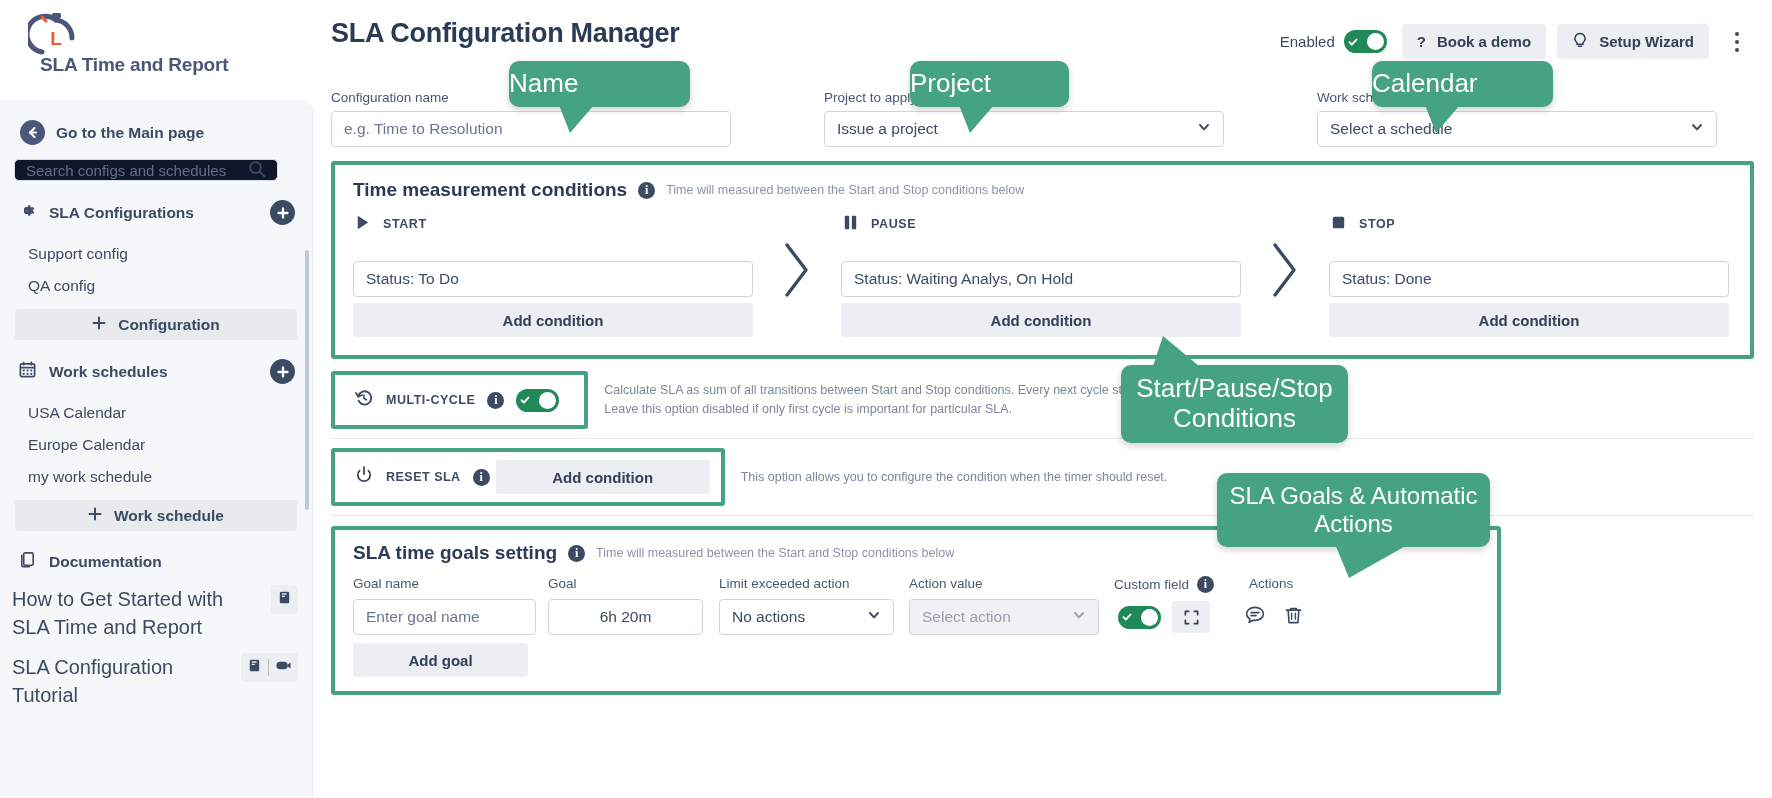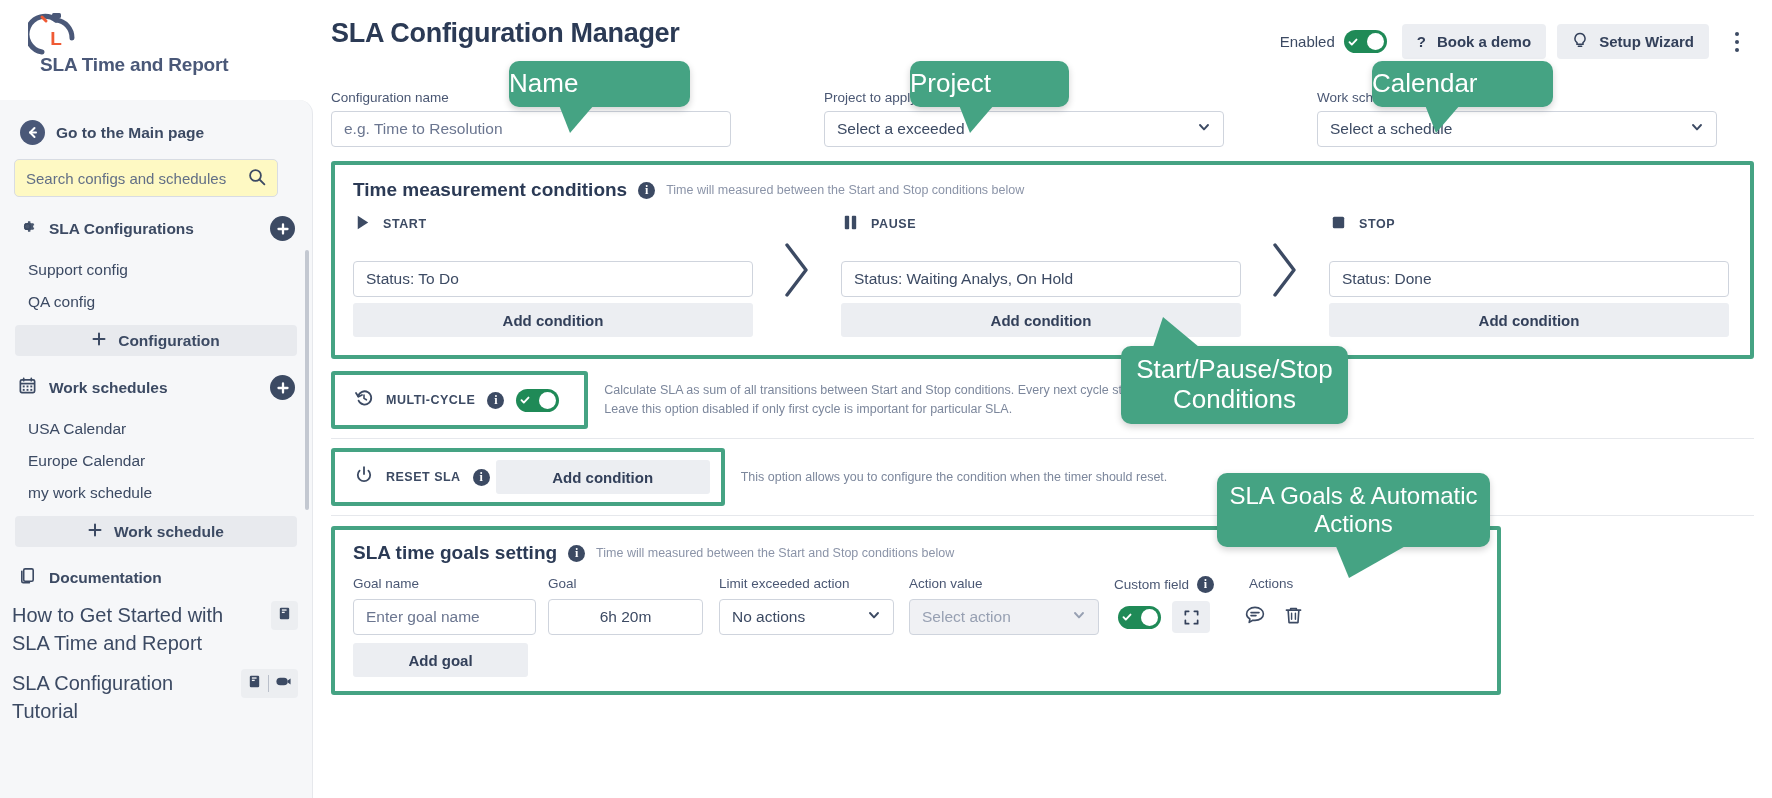--- a/index.html
+++ b/index.html
@@ -28,21 +28,21 @@
   }
   .main-page-link {
     display: flex; align-items: center; gap: 11px;
     padding: 20px 0 14px 20px; font-size: 15.5px; font-weight: bold; color: #3c4a63; cursor: pointer;
   }
   .back-circle {
     width: 25px; height: 25px; border-radius: 50%; background: #4a5878;
     display: flex; align-items: center; justify-content: center; flex: 0 0 25px;
   }
   .search-box {
-    margin: 0 34px 0 14px; height: 38px; background: #fef9c3;
+    margin: 0 34px 0 14px; height: 22px; background: #0f172a;
     border: 1px solid #d8dce3; border-radius: 5px;
     display: flex; align-items: center; padding: 0 11px;
     justify-content: space-between;
   }
   .search-box span { font-size: 15px; color: #626f86; }
   .sec-head {
     display: flex; align-items: center; padding: 19px 17px 13px 18px;
     justify-content: flex-start; gap: 12px;
   }
   .sec-head .sec-title { font-size: 15.5px; font-weight: bold; color: #3c4a63; flex: 1; }
@@ -364,21 +364,21 @@
     <div class="form-row">
       <div class="field f1">
         <div class="field-label">Configuration name</div>
         <div class="input-box">
           <span>e.g. Time to Resolution</span>
         </div>
       </div>
       <div class="field f2">
         <div class="field-label">Project to apply SLA</div>
         <div class="input-box select">
-          <span>Select a exceeded</span>
+          <span>Issue a project</span>
           <span>
             <svg width="14" height="14" viewBox="0 0 14 14">
                 <path d="M3,5 L7,9.4 L11,5" fill="none" stroke="#3c4a63" stroke-width="1.9" stroke-linecap="round" stroke-linejoin="round"></path>
               </svg>
           </span>
         </div>
       </div>
       <div class="field f3">
         <div class="field-label">Work schedule</div>
         <div class="input-box select">
@@ -609,21 +609,21 @@
     <div class="callout" style="left:597px; top:61px; width:159px; height:46px; font-size:26px;">
       <span>Project</span>
       <span class="tail" style="left:49px; top:44px; border-left:11px solid transparent; border-right:24px solid transparent; border-top:28px solid #45a383;"></span>
     </div>
 
     <div class="callout" style="left:1059px; top:61px; width:181px; height:46px; font-size:26px;">
       <span>Calendar</span>
       <span class="tail" style="left:53px; top:44px; border-left:11px solid transparent; border-right:24px solid transparent; border-top:28px solid #45a383;"></span>
     </div>
 
-    <div class="callout" style="left:808px; top:346px; width:227px; height:78px; font-size:26px; padding:0 10px;">
+    <div class="callout" style="left:808px; top:365px; width:227px; height:78px; font-size:26px; padding:0 10px;">
       <span>Start/Pause/Stop Conditions</span>
       <span class="tail" style="left:32px; top:-29px; border-left:10px solid transparent; border-right:36px solid transparent; border-bottom:30px solid #45a383;"></span>
     </div>
 
     <div class="callout" style="left:904px; top:473px; width:273px; height:74px; font-size:24px; padding:0 10px;">
       <span>SLA Goals &amp; Automatic Actions</span>
       <span class="tail" style="left:118px; top:71px; border-left:14px solid transparent; border-right:60px solid transparent; border-top:34px solid #45a383;"></span>
     </div>
 
   </div>

